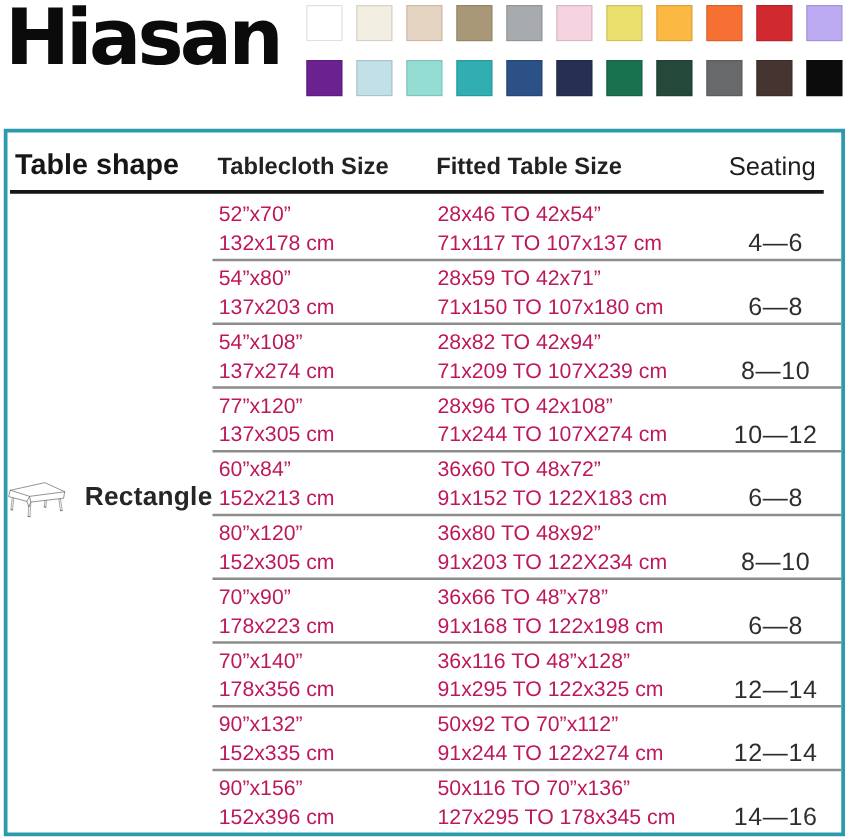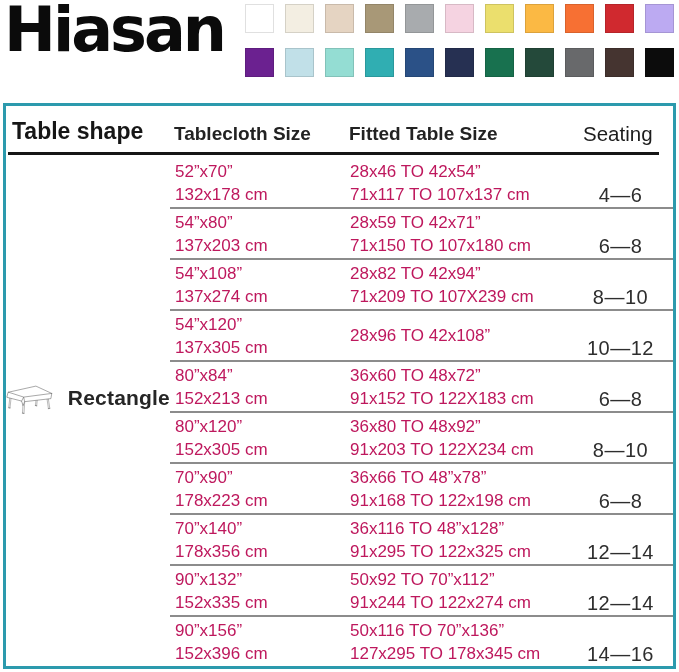--- a/index.html
+++ b/index.html
@@ -152,32 +152,33 @@
           </div>
           <div class="cell">
             <div>28x82 TO 42x94”</div>
             <div>71x209 TO 107X239 cm</div>
           </div>
           <div class="cell seating">8—10</div>
         </div>
 
         <div class="row">
           <div class="cell">
-            <div>54”x120”</div>
+            <div>77”x120”</div>
             <div>137x305 cm</div>
           </div>
           <div class="cell">
             <div>28x96 TO 42x108”</div>
+            <div>71x244 TO 107X274 cm</div>
           </div>
           <div class="cell seating">10—12</div>
         </div>
 
         <div class="row">
           <div class="cell">
-            <div>80”x84”</div>
+            <div>60”x84”</div>
             <div>152x213 cm</div>
           </div>
           <div class="cell">
             <div>36x60 TO 48x72”</div>
             <div>91x152 TO 122X183 cm</div>
           </div>
           <div class="cell seating">6—8</div>
         </div>
 
         <div class="row">

